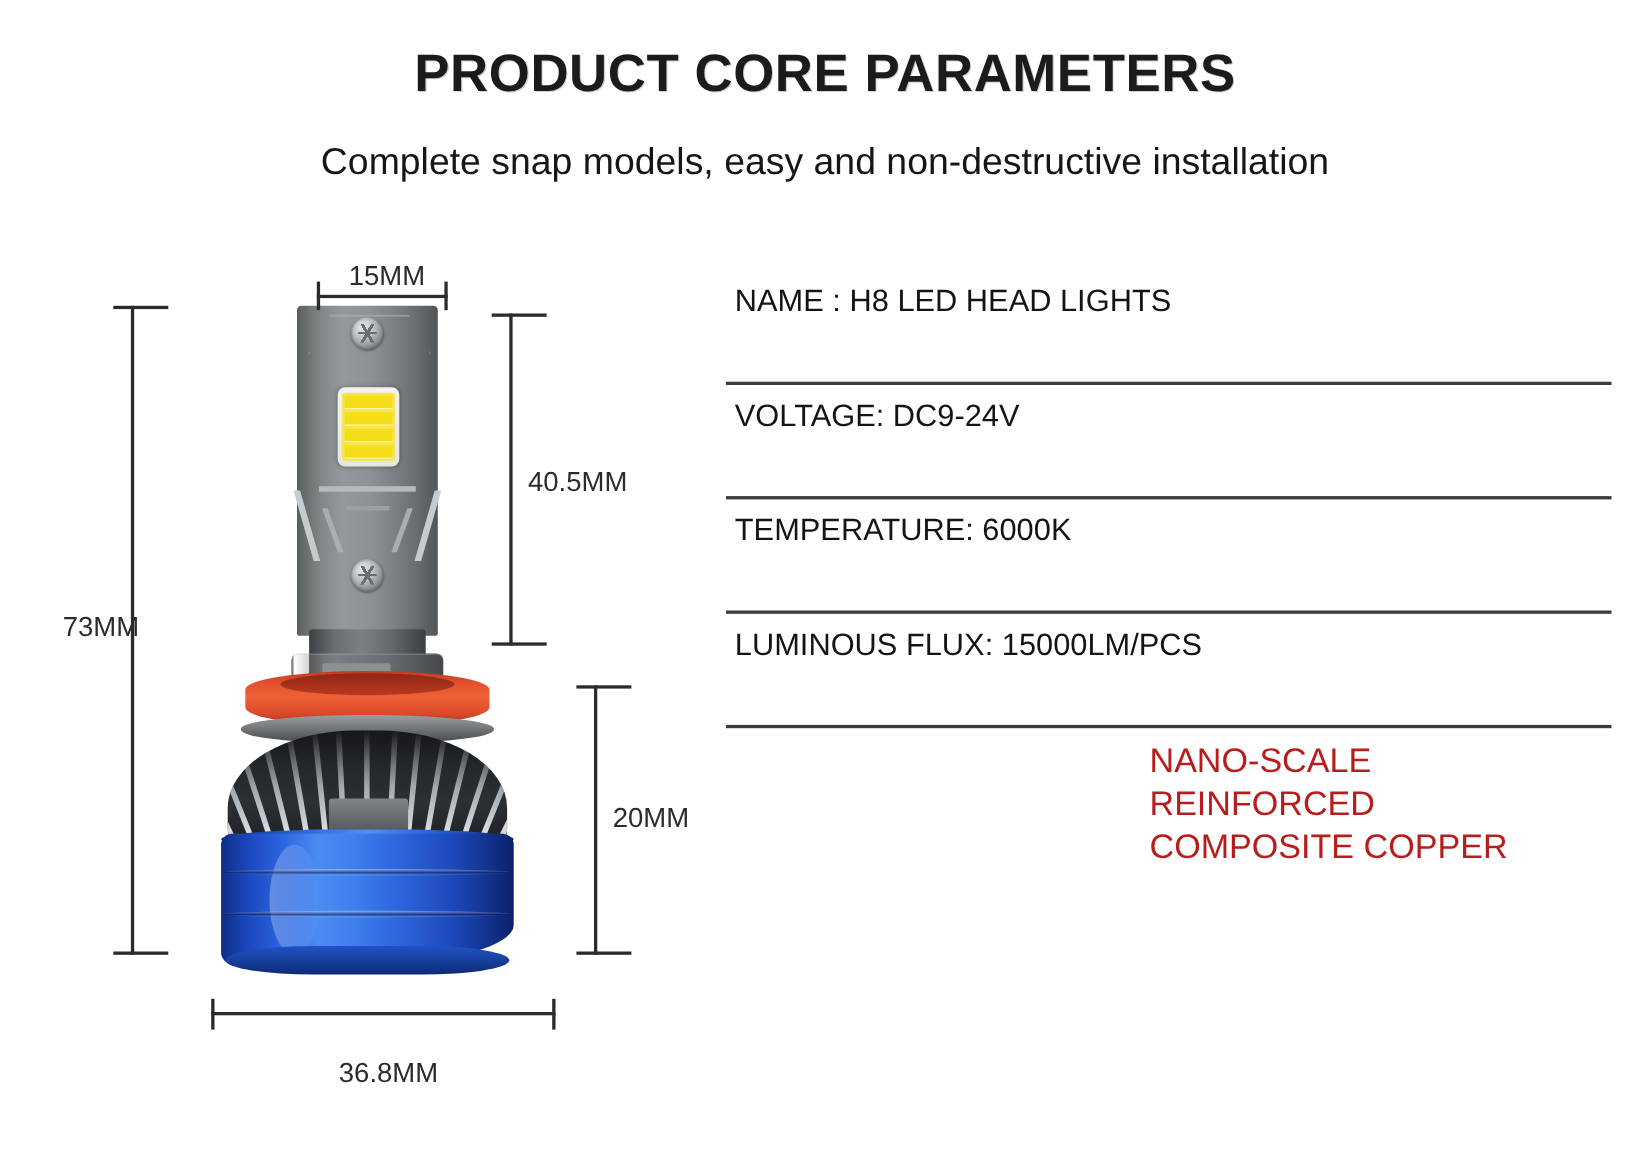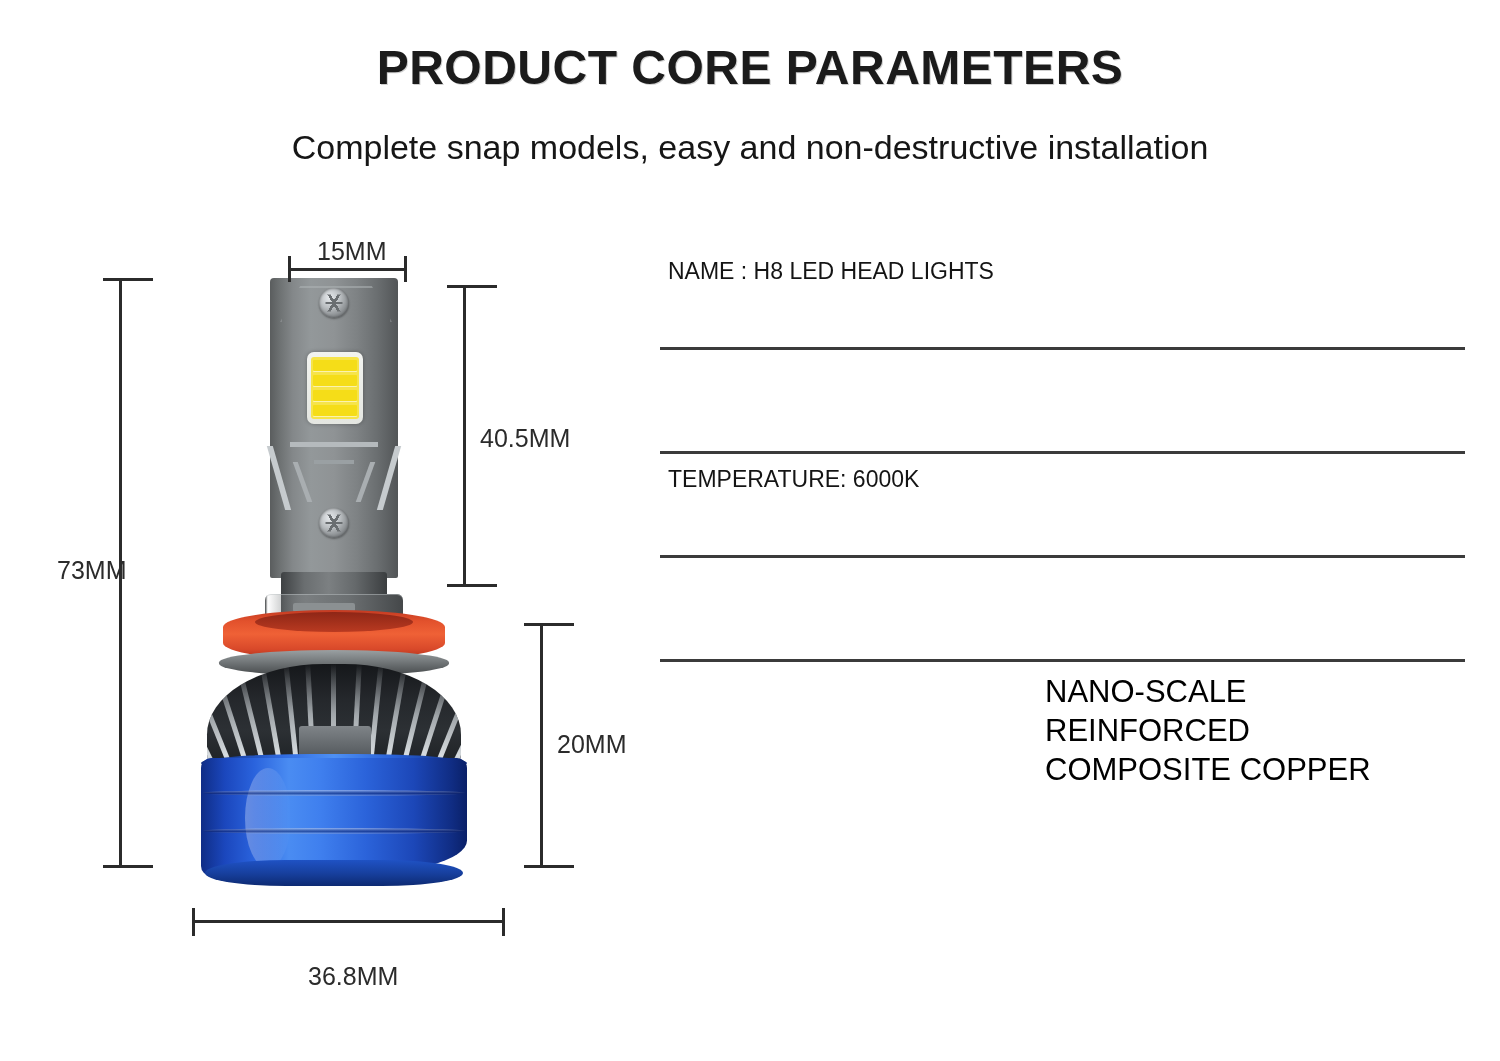--- a/index.html
+++ b/index.html
@@ -24,35 +24,35 @@
     position:absolute; left:0; top:128px; width:1500px;
     text-align:center;
     font-size:34px; font-weight:400; color:#161616;
   }
 
   
   .specs{ position:absolute; left:660px; top:246px; width:805px; }
   .spec-row{ position:relative; height:104px; }
   .spec-row .spec-text{
     position:absolute; left:8px; top:12px;
-    font-size:23px; color:#141414; white-space:nowrap;
+    font-size:28px; color:#141414; white-space:nowrap;
   }
   .spec-row .rule{
     position:absolute; left:0; bottom:0; width:100%;
     height:3px; background:#3b3b3b;
   }
   
   .spec-row.heat{ height:150px; }
   .spec-row.heat .heat-label{
     position:absolute; left:22px; top:52px;
     font-size:31px; color:#141414; white-space:nowrap;
   }
   .spec-row.heat .heat-value{
     position:absolute; left:385px; top:10px;
-    font-size:31px; color:#000000; line-height:39px; white-space:nowrap;
+    font-size:31px; color:#b91c1c; line-height:39px; white-space:nowrap;
   }
 
   
   .dim-label{ position:absolute; font-size:25px; color:#2b2b2b; white-space:nowrap; }
   .vline{ position:absolute; width:3px; background:#2b2b2b; }
   .hline{ position:absolute; height:3px; background:#2b2b2b; }
   .cap-h{ position:absolute; height:3px; background:#2b2b2b; } 
   .cap-v{ position:absolute; width:3px; background:#2b2b2b; } 
 
   
@@ -289,29 +289,31 @@
   <div class="specs">
 
     <div class="spec-row">
       <div class="spec-text">NAME : H8 LED HEAD LIGHTS</div>
       <div class="rule"></div>
     </div>
 
 
 
     <div class="spec-row">
+      <div class="spec-text">VOLTAGE: DC9-24V</div>
       <div class="rule"></div>
     </div>
 
     <div class="spec-row">
       <div class="spec-text">TEMPERATURE: 6000K</div>
       <div class="rule"></div>
     </div>
 
     <div class="spec-row">
+      <div class="spec-text">LUMINOUS FLUX: 15000LM/PCS</div>
       <div class="rule"></div>
     </div>
 
     <div class="spec-row heat">
       <div class="heat-value">
         <div>NANO-SCALE</div>
         <div>REINFORCED</div>
         <div>COMPOSITE COPPER</div>
       </div>
     </div>

